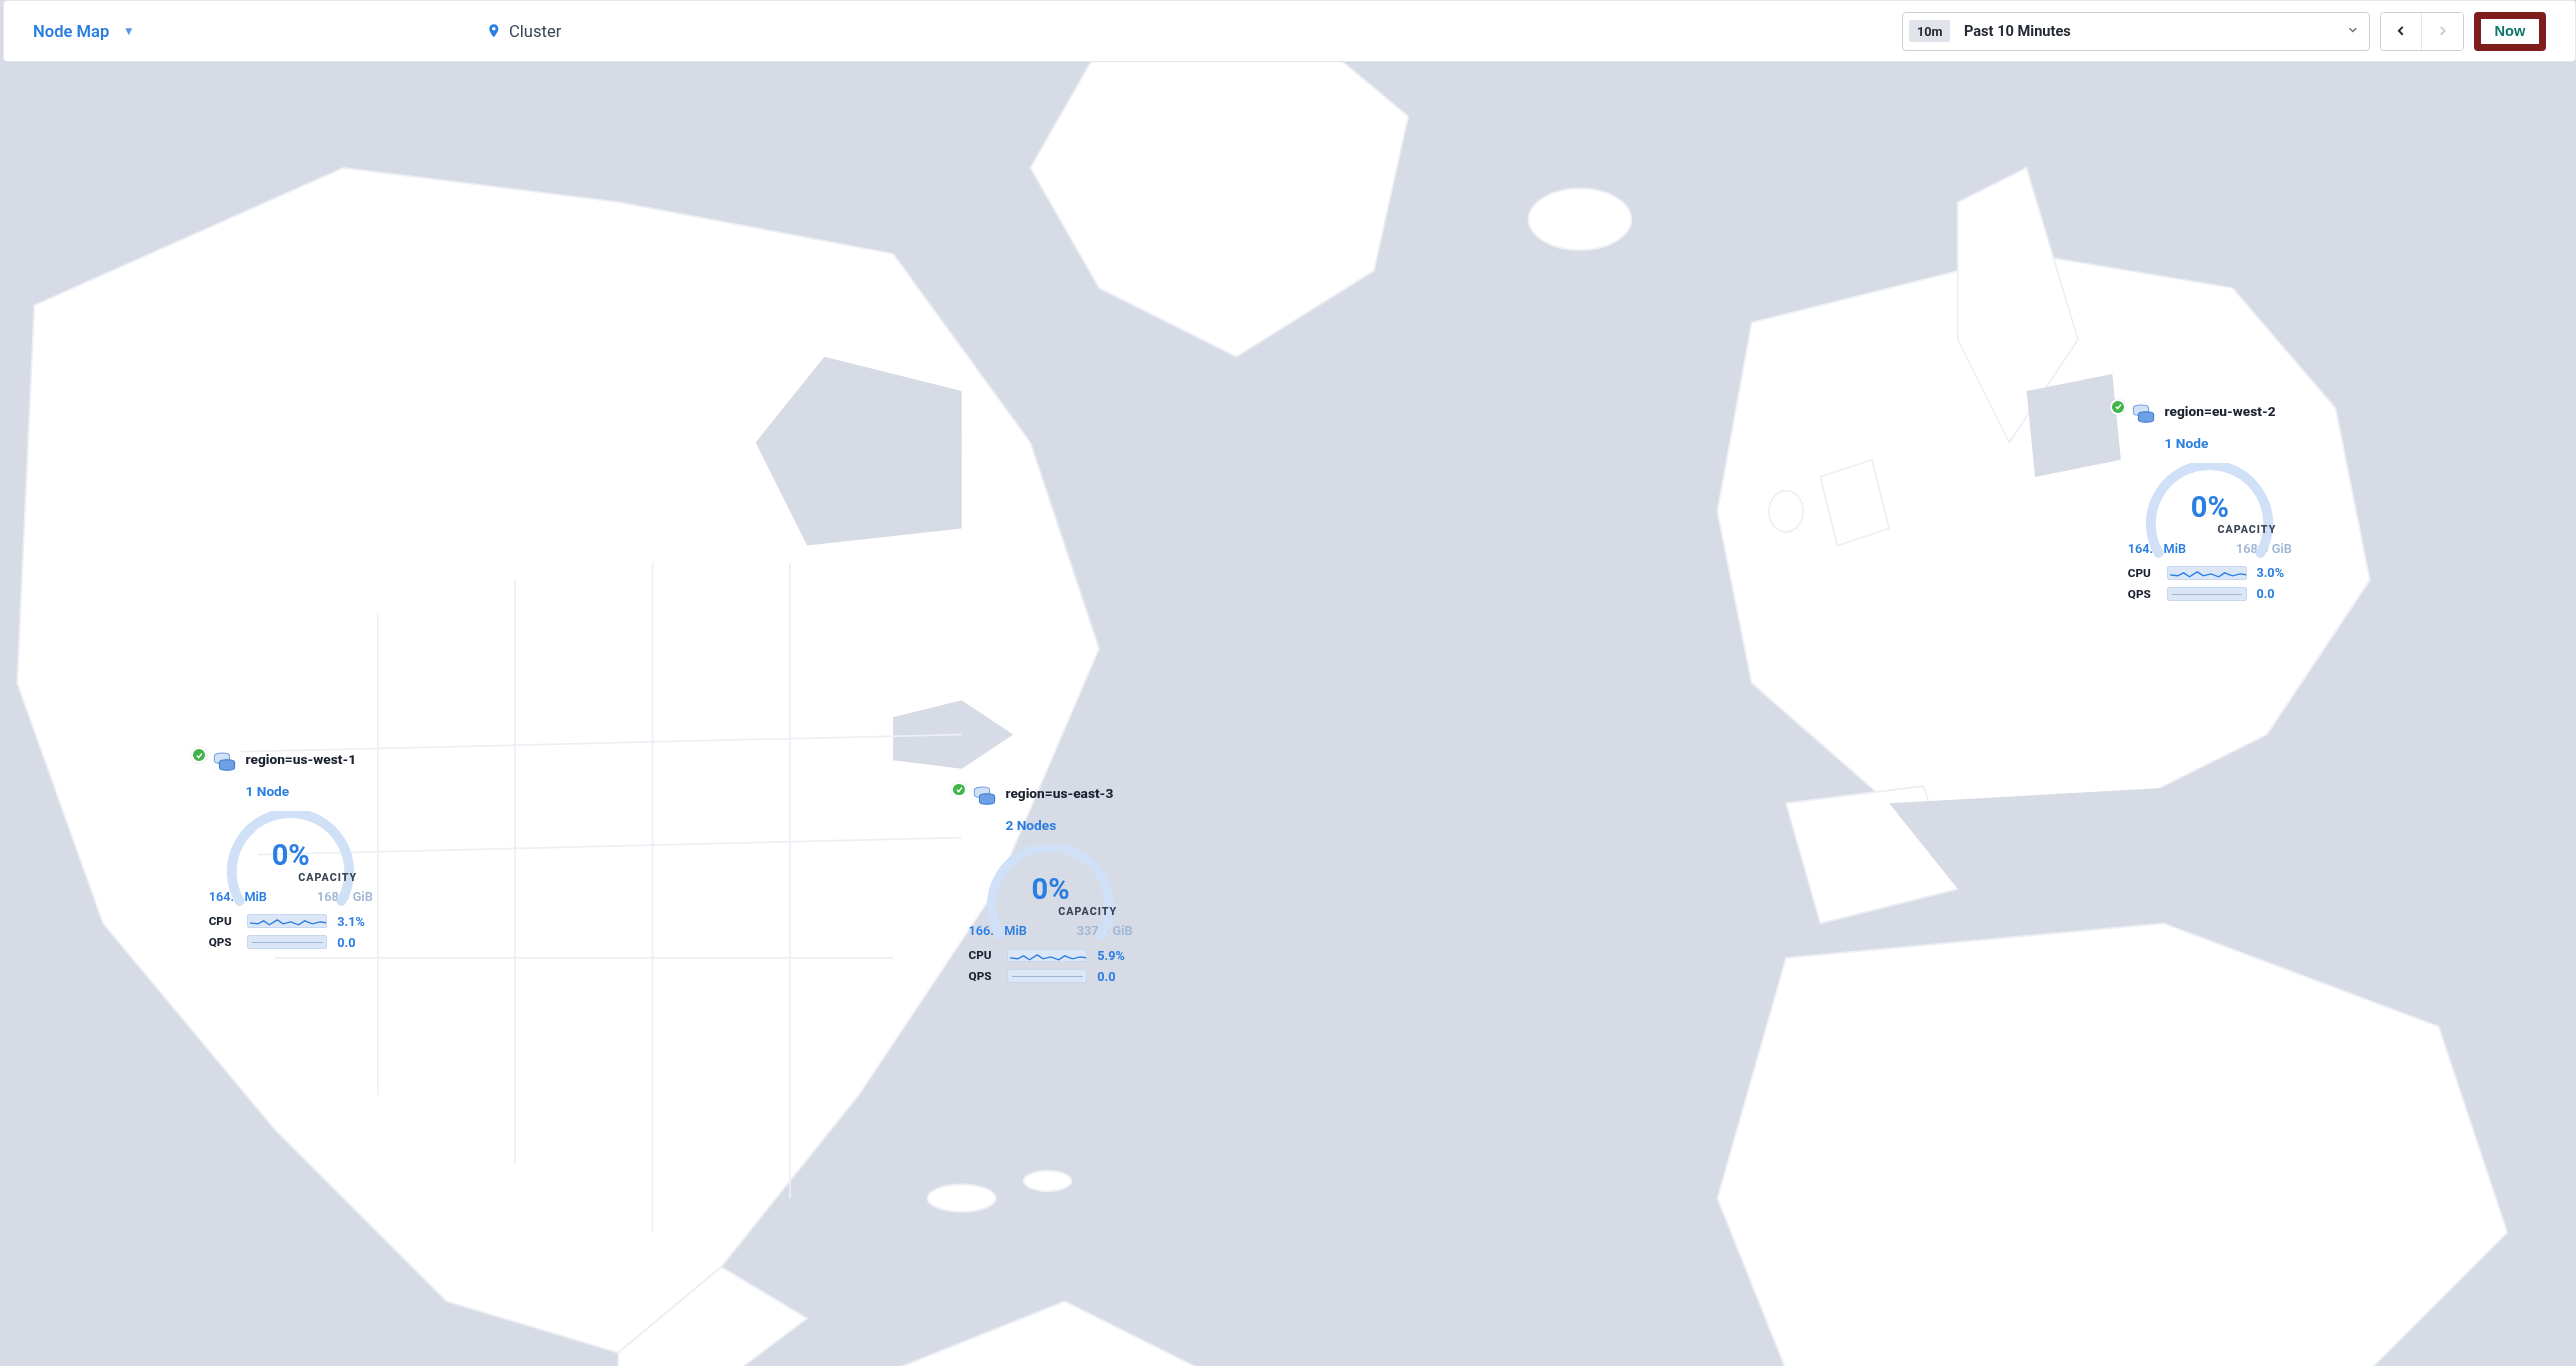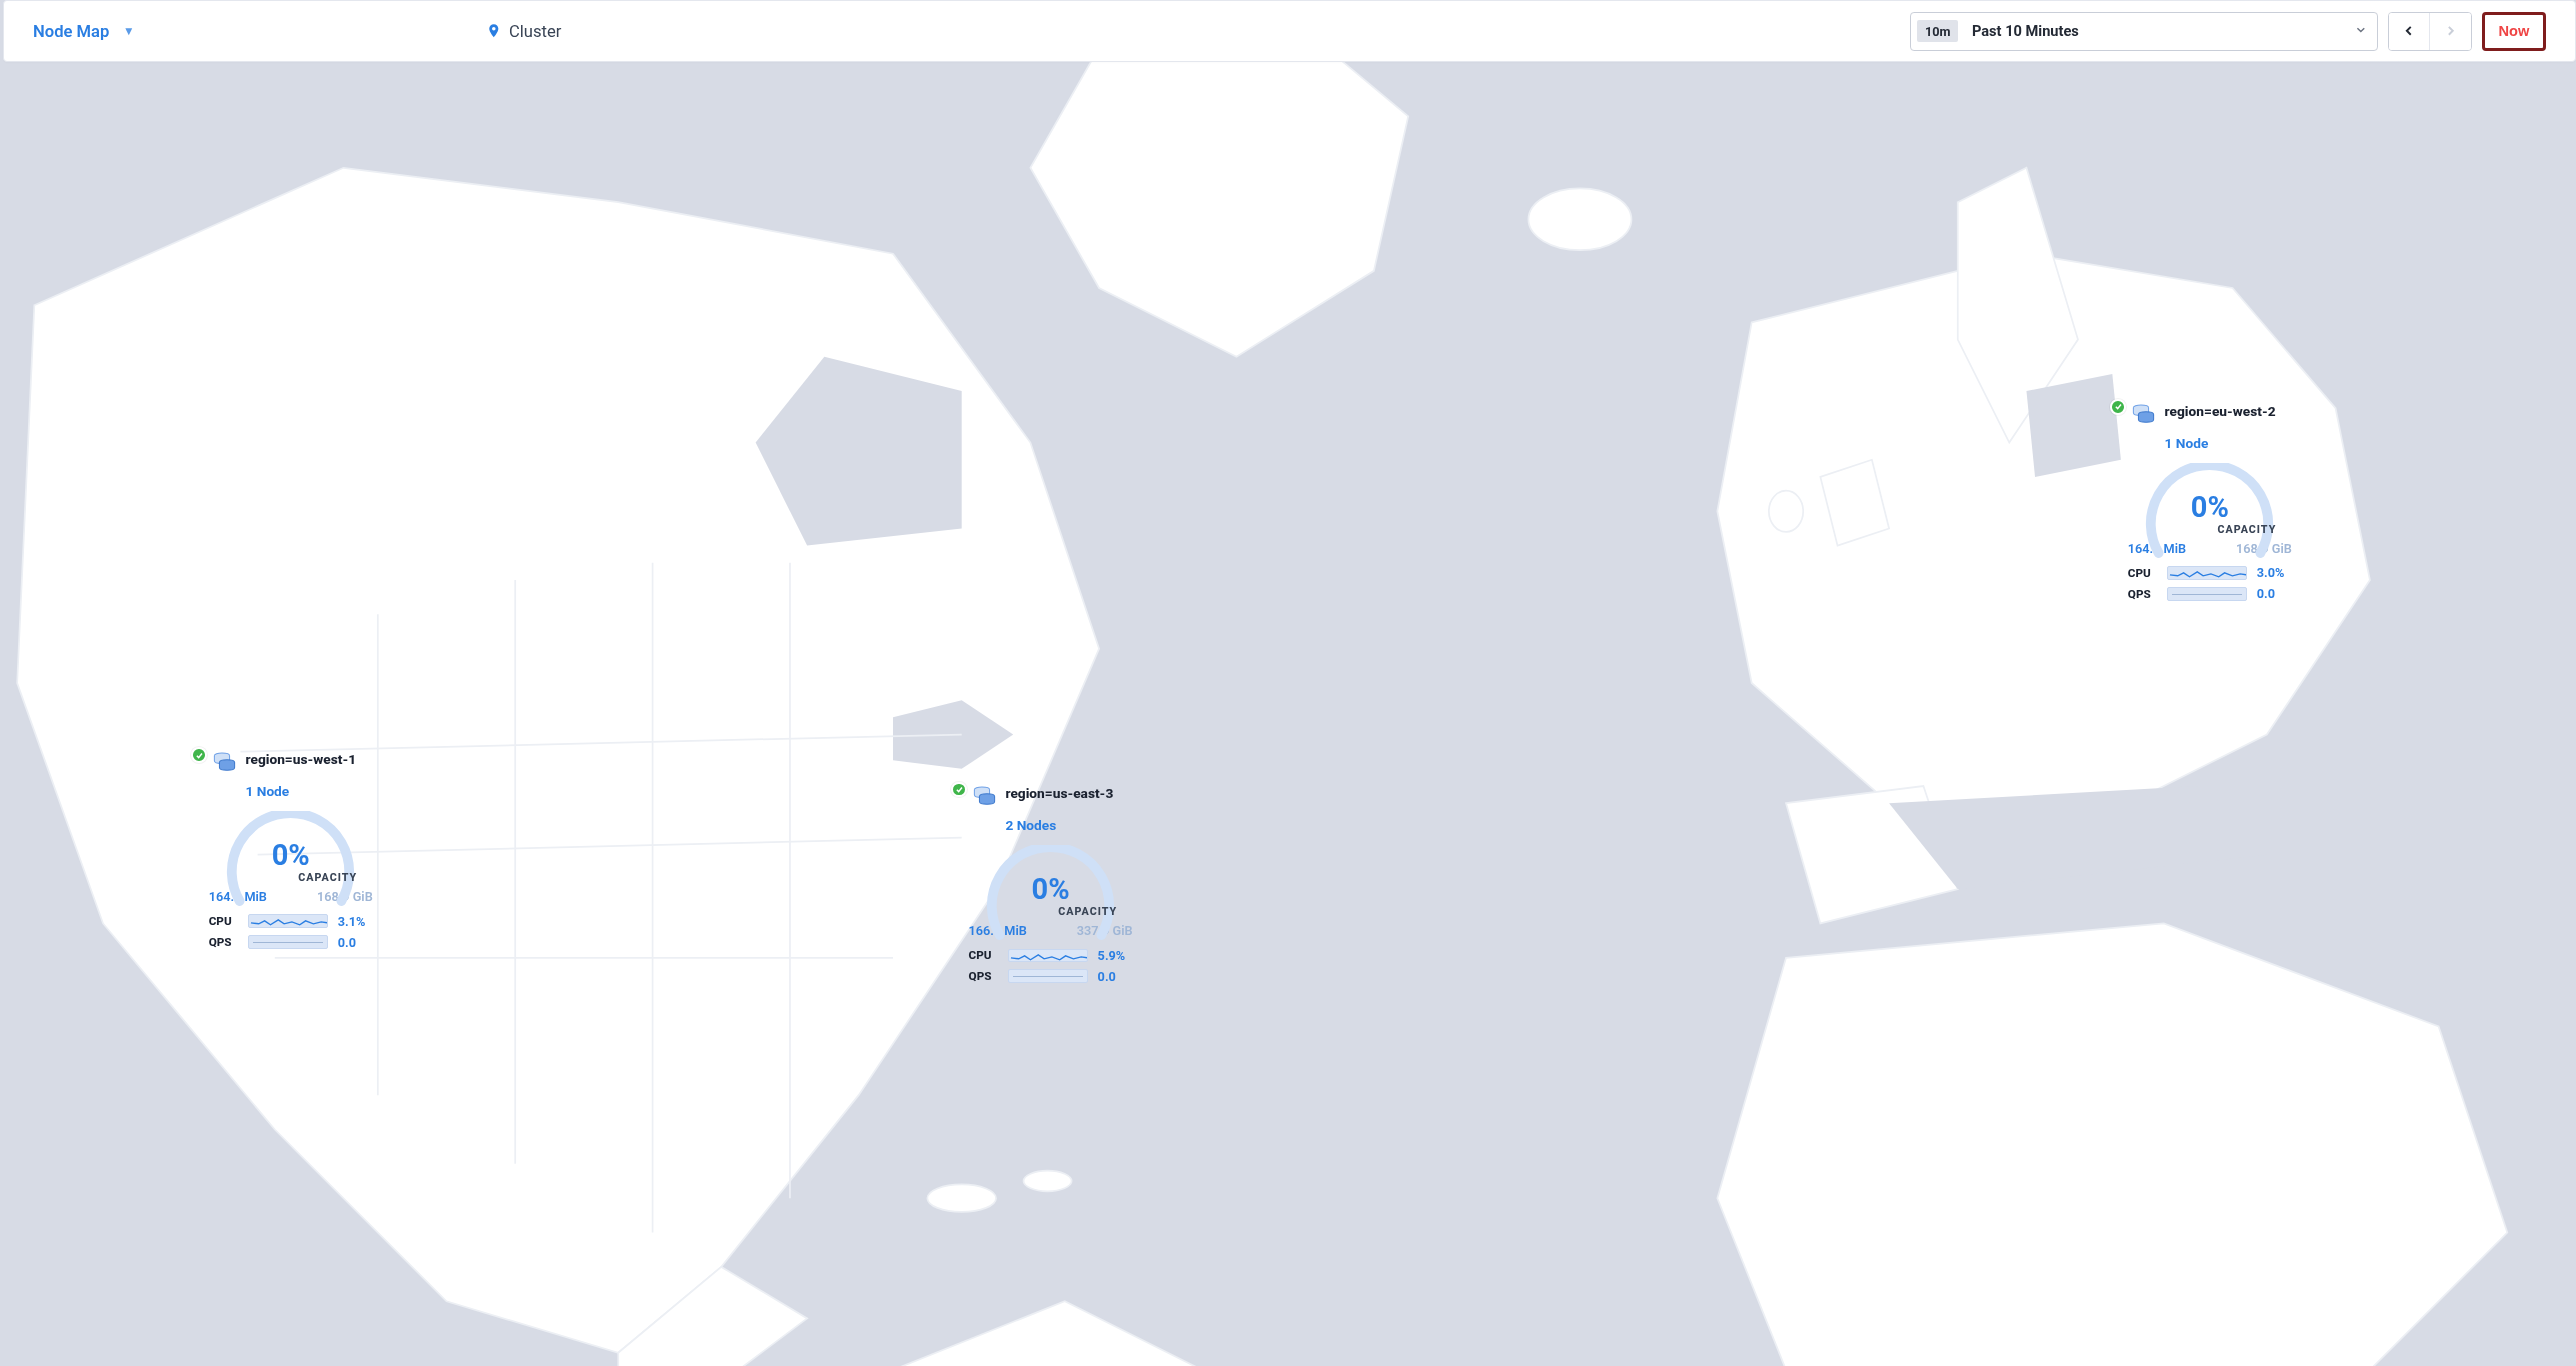--- a/index.html
+++ b/index.html
@@ -51,22 +51,22 @@
   .nav-btns { display: flex; border: 1px solid #c9ced8; border-radius: 3.9px; overflow: hidden; height: 39px; }
   .nav-btns button {
     width: 41px; height: 100%; background: #fff; border: none;
     border-right: 1px solid #e4e7ee; display:flex; align-items:center; justify-content:center;
     cursor: pointer;
   }
   .nav-btns button:last-child { border-right: none; }
   .nav-btns button[disabled] { color: #c9ced8; cursor: default; }
   .nav-btns button:not([disabled]) { color: #242a35; }
   .now-btn {
-    height: 39px; padding: 0 13.7px; border: 3px solid #7f1d1d; border-radius: 3.9px;
-    background: #fff; color: #ef4444; font-weight: 700; font-size: 14.6px; cursor: pointer;
+    height: 39px; padding: 0 13.7px; border: 7px solid #7f1d1d; border-radius: 3.9px;
+    background: #fff; color: #0f766e; font-weight: 700; font-size: 14.6px; cursor: pointer;
   }
 
   
   .map {
     position: absolute; inset: 0; top: 0;
   }
 
   
   .region {
     position: absolute;
@@ -93,21 +93,21 @@
   .region .node-count { font-weight: 700; font-size: 13.7px; color: #2a7ee2; margin-top: 16px; }
   .gauge-wrap { margin-top: 11.7px; display:flex; flex-direction:column; align-items:center; }
   .gauge { position: relative; width: 137px; height: 76px; }
   .gauge svg { width: 137px; height: 137px; position:absolute; top:0; left:0; }
   .gauge .pct { position:absolute; left:0; right:0; top:27px; text-align:center; color:#2a7ee2; font-weight:700; font-size:29px; }
   .gauge .cap-label { position:absolute; left:0; right:2px; top:60px; text-align:right; color:#394455; font-weight:800; font-size:10.7px; letter-spacing:1px; }
   .cap-row { display:flex; justify-content:space-between; width: 164px; margin-top: 2px; font-weight:600; }
   .cap-row .used { color:#2a7ee2; }
   .cap-row .total { color:#9fb6d6; }
   .metrics { margin-top: 9.8px; width: 164px; }
-  .metric { display:flex; align-items:center; gap:9.8px; margin-bottom:5.9px;justify-content:space-between; }
+  .metric { display:flex; align-items:center; gap:9.8px; margin-bottom:5.9px; }
   .metric .m-label { width: 29px; font-weight:800; font-size:11.7px; color:#1b2230; }
   .metric .spark { width: 80px; height: 13.7px; background:#dbe6f7; border:1px solid #c7d7f0; border-radius:2px; position:relative; overflow:hidden; }
   .metric .spark.flat::after { content:""; position:absolute; left:3.9px; right:3.9px; top:50%; height:1px; background:#9fb6d6; }
   .metric .m-val { color:#2a7ee2; font-weight:700; font-size:12.7px; min-width:35px; }
 
 </style>
 </head>
 <body>
 
 <div class="map">

